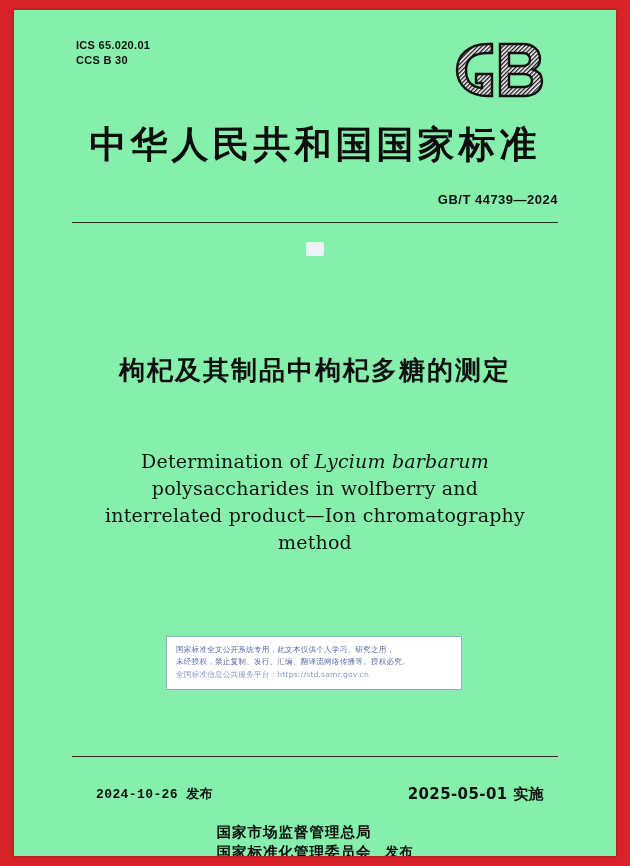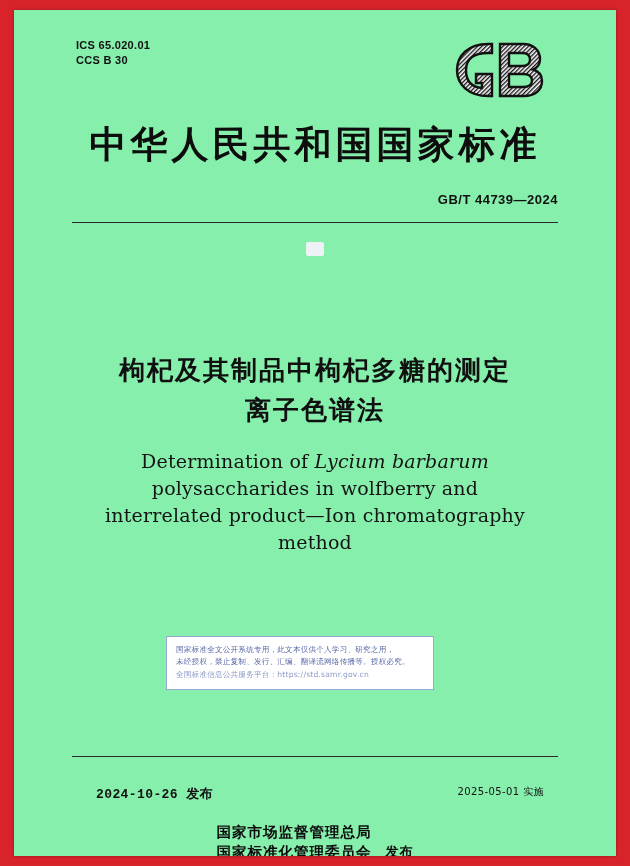--- a/index.html
+++ b/index.html
@@ -126,21 +126,21 @@
     line-height: 27px;
     letter-spacing: 0.2px;
     color: #141414;
   }
   .doc-title-en i { font-style: italic; }
 
   
   .notice-box {
     position: absolute;
     left: 152px;
-    width: 268px;
+    width: 296px;
     top: 626px;
     border: 1px solid #97a8d6;
     padding: 7px 9px 8px 9px;
     box-sizing: border-box;
     background: #ffffff;
   }
   .notice-box p {
     margin: 0;
     font-family: "DejaVu Sans", sans-serif;
     font-size: 7.6px;
@@ -162,22 +162,22 @@
     font-weight: bold;
     font-size: 13px;
     color: #111;
     letter-spacing: 0.4px;
   }
   .date-impl {
     position: absolute;
     right: 72px;
     top: 775px;
     font-family: "DejaVu Sans", sans-serif;
-    font-weight: normal;
-    font-size: 10px;
+    font-weight: bold;
+    font-size: 15px;
     color: #111;
     letter-spacing: 0.4px;
   }
 
   
   .issuers {
     position: absolute;
     left: 0;
     right: 0;
     top: 812px;
@@ -224,21 +224,20 @@
 
   <div class="national-title">中华人民共和国国家标准</div>
 
   <div class="std-number">GB/T 44739—2024</div>
 
   <div class="rule rule-top"></div>
   <div class="watermark"></div>
 
   <div class="doc-title-cn">
     <div>枸杞及其制品中枸杞多糖的测定</div>
-    <div>离子色谱法</div>
   </div>
 
   <div class="doc-title-en">
     <div><span>Determination of </span><i>Lycium barbarum</i><span> polysaccharides in wolfberry and</span></div>
     <div>interrelated product—Ion chromatography method</div>
   </div>
 
   <div class="notice-box">
     <p>国家标准全文公开系统专用，此文本仅供个人学习、研究之用，</p>
     <p>未经授权，禁止复制、发行、汇编、翻译流网络传播等。授权必究。</p>

